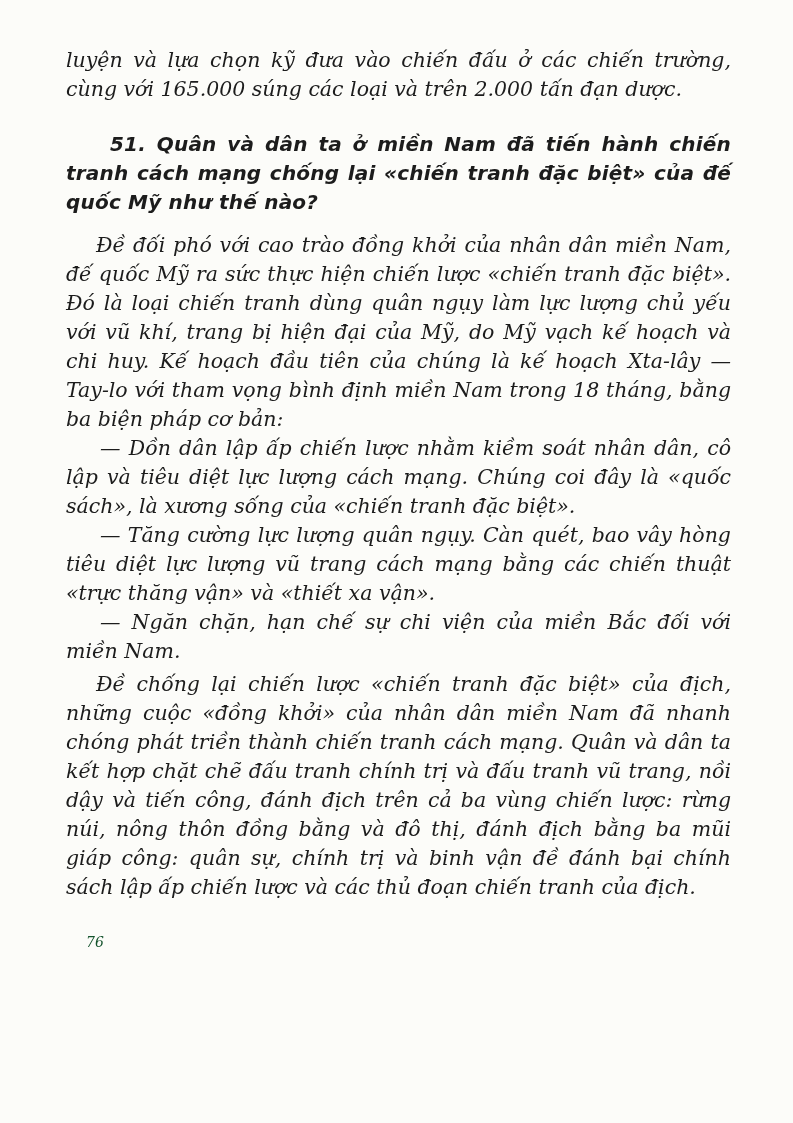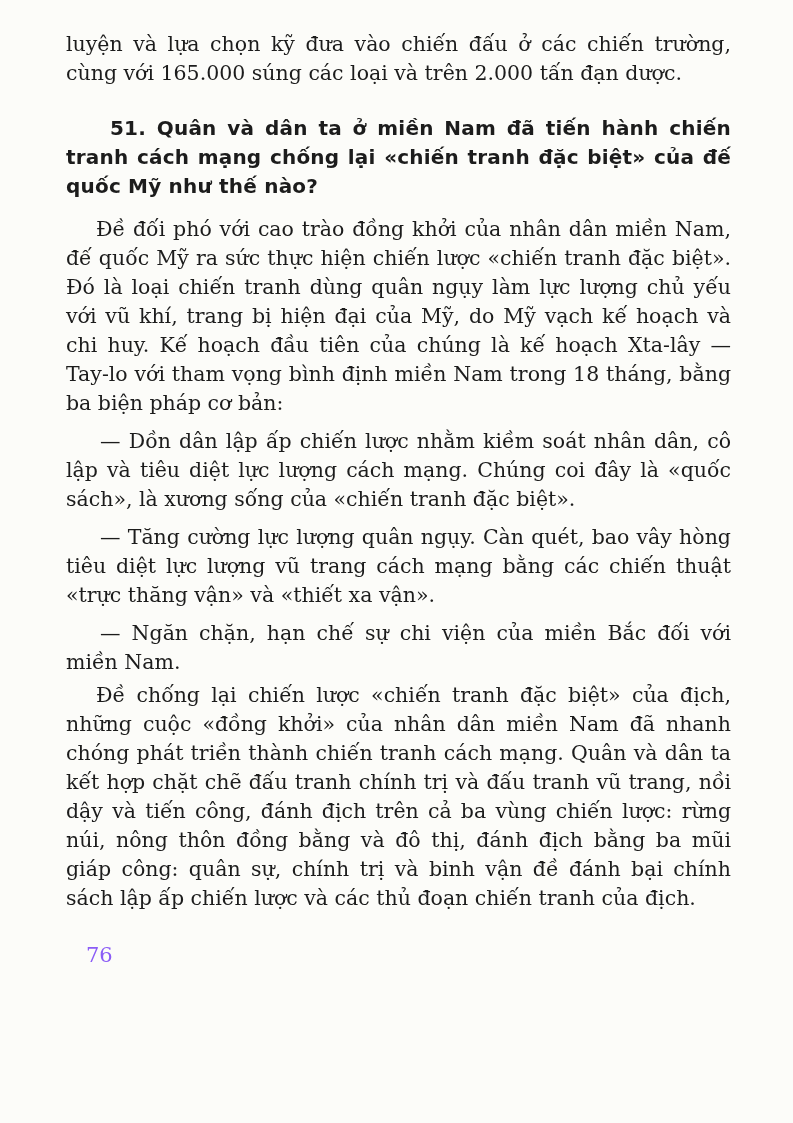--- a/index.html
+++ b/index.html
@@ -8,57 +8,58 @@
     background: #f4f3ef;
   }
   .page {
     position: relative;
     width: 793px;
     height: 1123px;
     margin: 0 auto;
     background: #fcfcf9;
     color: #1c1c1c;
     box-sizing: border-box;
-    padding: 30px 62px 0 66px;
+    padding: 46px 62px 0 66px;
     font-family: "DejaVu Serif", "Liberation Serif", serif;
     overflow: hidden;
+    font-style: italic;
   }
   .text-block {
     width: 665px;
   }
   p, h2 {
     margin: 0;
     font-size: 20.5px;
     line-height: 29px;
     text-align: justify;
     text-justify: inter-word;
     font-weight: normal;
   }
   .indent       { text-indent: 30px; }
-  .dash-indent  { text-indent: 34px; margin-top: 9px; }
+  .dash-indent  { text-indent: 34px; }
   .heading {
     font-family: "DejaVu Sans", "Liberation Sans", sans-serif;
     font-weight: bold;
     font-size: 20px;
     line-height: 29px;
     text-indent: 44px;
     margin-top: 26px;
     margin-bottom: 14px;
     letter-spacing: 0.2px;
   }
   .spaced-top { margin-top: 4px; }
   .page-footer {
     margin-top: 30px;
   }
   .page-number {
     display: inline-block;
     margin-left: 20px;
-    font-size: 21px;
+    font-size: 14px;
     font-family: "DejaVu Serif", "Liberation Serif", serif;
-    color: #8b5cf6;
+    color: #14532d;
   }
 </style>
 </head>
 <body>
 
 <div class="page">
   <main class="text-block">
 
     <p class="body">luyện và lựa chọn kỹ đưa vào chiến đấu ở các chiến trường, cùng với 165.000 súng các loại và trên 2.000 tấn đạn dược.</p>
 

